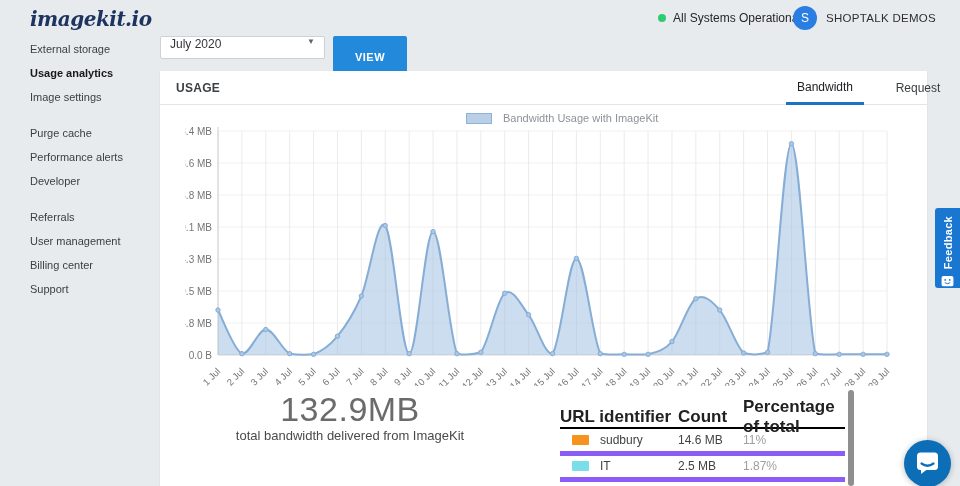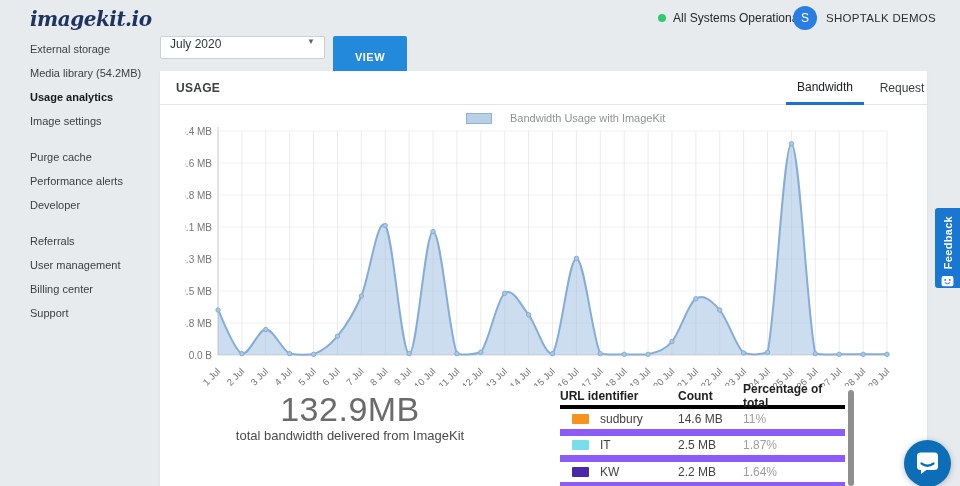--- a/index.html
+++ b/index.html
@@ -37,43 +37,43 @@
           box-shadow:0 1px 2px rgba(0,0,0,0.08); }
   .card-header { position:absolute; left:160px; top:71px; width:767px; height:34px;
                  border-bottom:1px solid #e3e5e8; }
   .usage-title { position:absolute; left:176px; top:81px; font-size:12px; font-weight:bold;
                  color:#3c4043; letter-spacing:0.3px; }
   .tabs { position:absolute; left:786px; top:71px; height:34px; display:flex;align-items:flex-end; }
   .tab { font-size:12px; color:#3a3d40; display:flex; align-items:center; justify-content:center;
          height:34px; cursor:pointer; }
   .tab.active { color:#202124; border-bottom:3px solid #1a73c9; }
   .tab-bandwidth { width:78px; margin-right:10px; }
-  .tab-request { width:56px; }
-
-  
-  .legend { position:absolute; left:466px; top:112px; display:flex; align-items:center; gap:18px; }
+  .tab-request { width:56px;margin-left:16px; }
+
+  
+  .legend { position:absolute; left:466px; top:112px; display:flex; align-items:center; gap:11px; }
   .legend-swatch { width:26px; height:11px; background:#b9cfe6; border:1px solid #8fb2d6; }
   .legend-label { font-size:11px; color:#8d9298; }
 
   
   .chart-svg { position:absolute; left:185px; top:122px; }
 
   
   .big-stat { position:absolute; left:190px; top:390px; width:320px; text-align:center;
               font-size:34px; color:#6b6b6b; letter-spacing:0.5px; }
   .stat-caption { position:absolute; left:190px; top:428px; width:320px; text-align:center;
                   font-size:13px; color:#4a4a4a; }
   .section-title { position:absolute; left:190px; top:463px; width:320px; text-align:center;
                    font-size:12.5px; font-weight:bold; color:#333; }
 
   
   .url-table { position:absolute; left:560px; top:386px; width:285px; }
-  .t-head { display:flex; height:23px; align-items:center; border-bottom:4px solid #000000;
-            font-size:12px; font-weight:bold; color:#212121; }
-  .t-row { display:flex; height:26.5px; align-items:center; border-bottom:7px solid #8b5cf6;
+  .t-head { display:flex; height:23px; align-items:center; border-bottom:2px solid #000000;
+            font-size:17px; font-weight:bold; color:#212121;margin-top:20px; }
+  .t-row { display:flex; height:26.5px; align-items:center; border-bottom:5px solid #8b5cf6;
            font-size:12px; color:#424242; }
   .c1 { width:118px; display:flex; align-items:center; }
   .c2 { width:65px; }
   .c3 { width:102px; }
   .row-swatch { width:17px; height:10px; border-radius:1px; margin:0 11px 0 12px; }
   .pct { color:#9e9e9e; }
   .tbl-scrollbar { position:absolute; left:848px; top:390px; width:6px; height:96px;
                    background:#8f8f8f; border-radius:3px; cursor:pointer; }
 
   
@@ -99,21 +99,20 @@
     <span class="status-text">All Systems Operational</span>
   </div>
   <div class="account">
     <span class="avatar">S</span>
     <span class="account-name">SHOPTALK DEMOS</span>
   </div>
 
   <nav class="sidebar" id="sidebar">
       <div class="side-group">
         <div class="side-item">External storage</div>
-        <div class="side-item">Media library (54.2MB)</div>
         <div class="side-item active">Usage analytics</div>
         <div class="side-item">Image settings</div>
       </div>
       <div class="side-group">
         <div class="side-item">Purge cache</div>
         <div class="side-item">Performance alerts</div>
         <div class="side-item">Developer</div>
       </div>
       <div class="side-group">
         <div class="side-item">Referrals</div>

